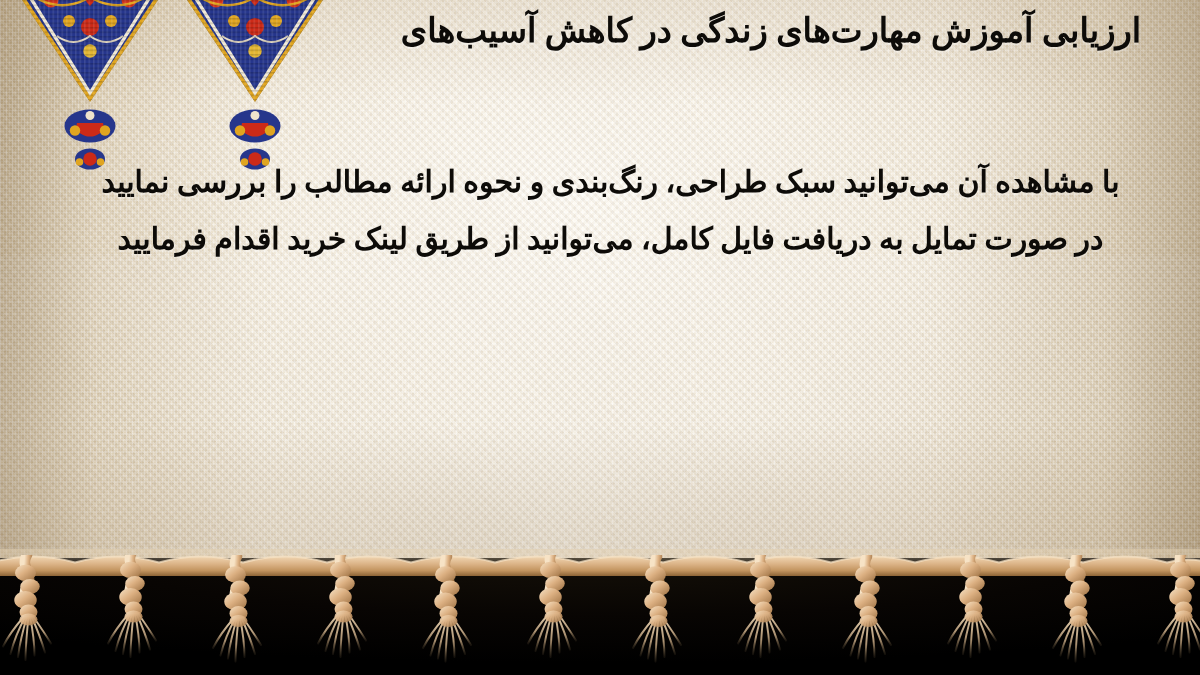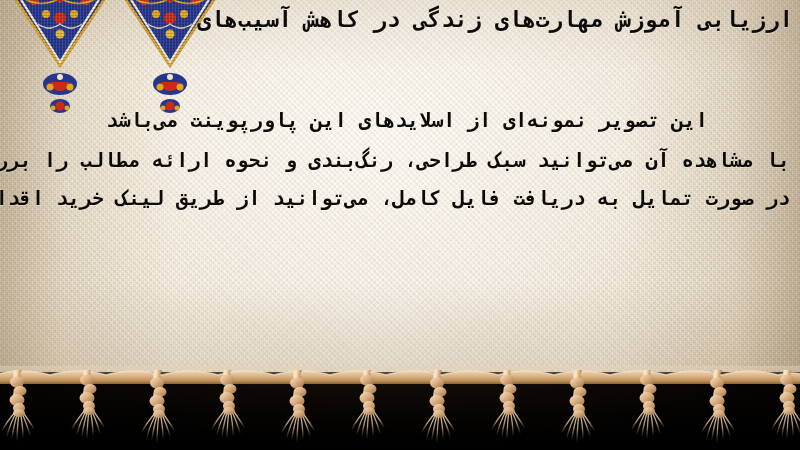--- a/index.html
+++ b/index.html
@@ -7,21 +7,21 @@
     margin: 0;
     padding: 0;
     background: #000;
   }
 
   #slide {
     position: relative;
     width: 800px;
     height: 450px;
     overflow: hidden;
-    font-family: Liberation Mono, monospace;
+    font-family: Liberation Serif, serif;
     background: #0a0706;
     margin-left: 42px;
   }
 
   
   .canvas-bg {
     position: absolute;
     left: 0; top: 0;
     width: 800px;
     height: 382px;
@@ -306,21 +306,20 @@
         </g>
       </g>
     </svg>
   </div>
 
   <div class="title-block">
     <div class="title-line">ارزیابی آموزش مهارت‌های زندگی در کاهش آسیب‌های</div>
   </div>
 
   <div class="body-block">
-    <div class="body-line l1">این تصویر نمونه‌ای از اسلایدهای این پاورپوینت می‌باشد</div>
     <div class="body-line l2">با مشاهده آن می‌توانید سبک طراحی، رنگ‌بندی و نحوه ارائه مطالب را بررسی نمایید</div>
     <div class="body-line l3">در صورت تمایل به دریافت فایل کامل، می‌توانید از طریق لینک خرید اقدام فرمایید</div>
   </div>
 
   <div class="black-band"></div>
   <div class="band-glow"></div>
 
   <svg class="fringe-rope" width="812" height="22" viewBox="0 0 812 22" preserveAspectRatio="none">
     <defs>
       <linearGradient id="ropeG" x1="0" y1="0" x2="0" y2="1">

